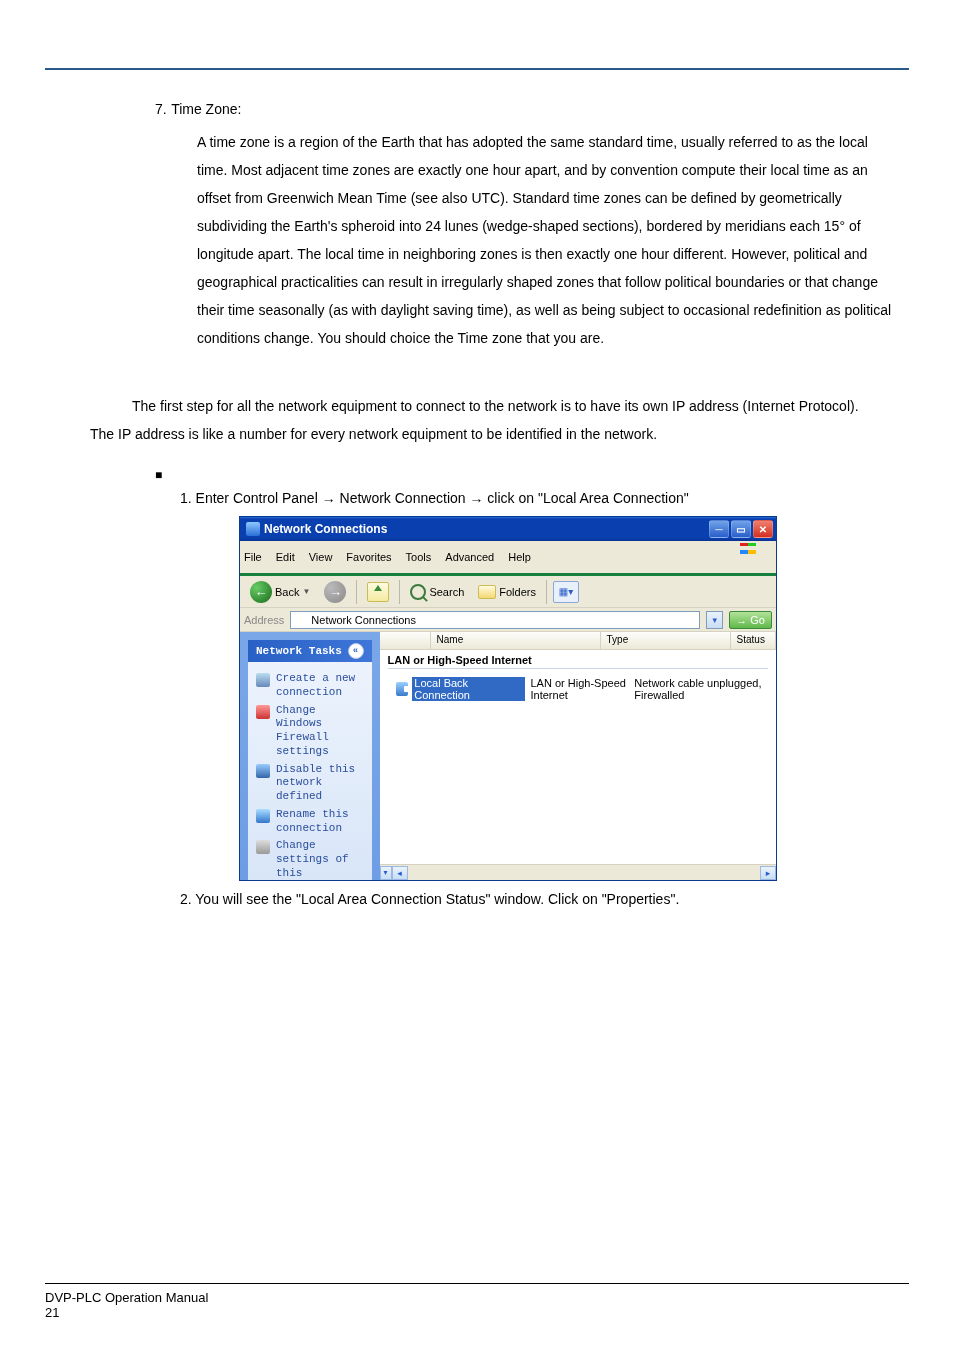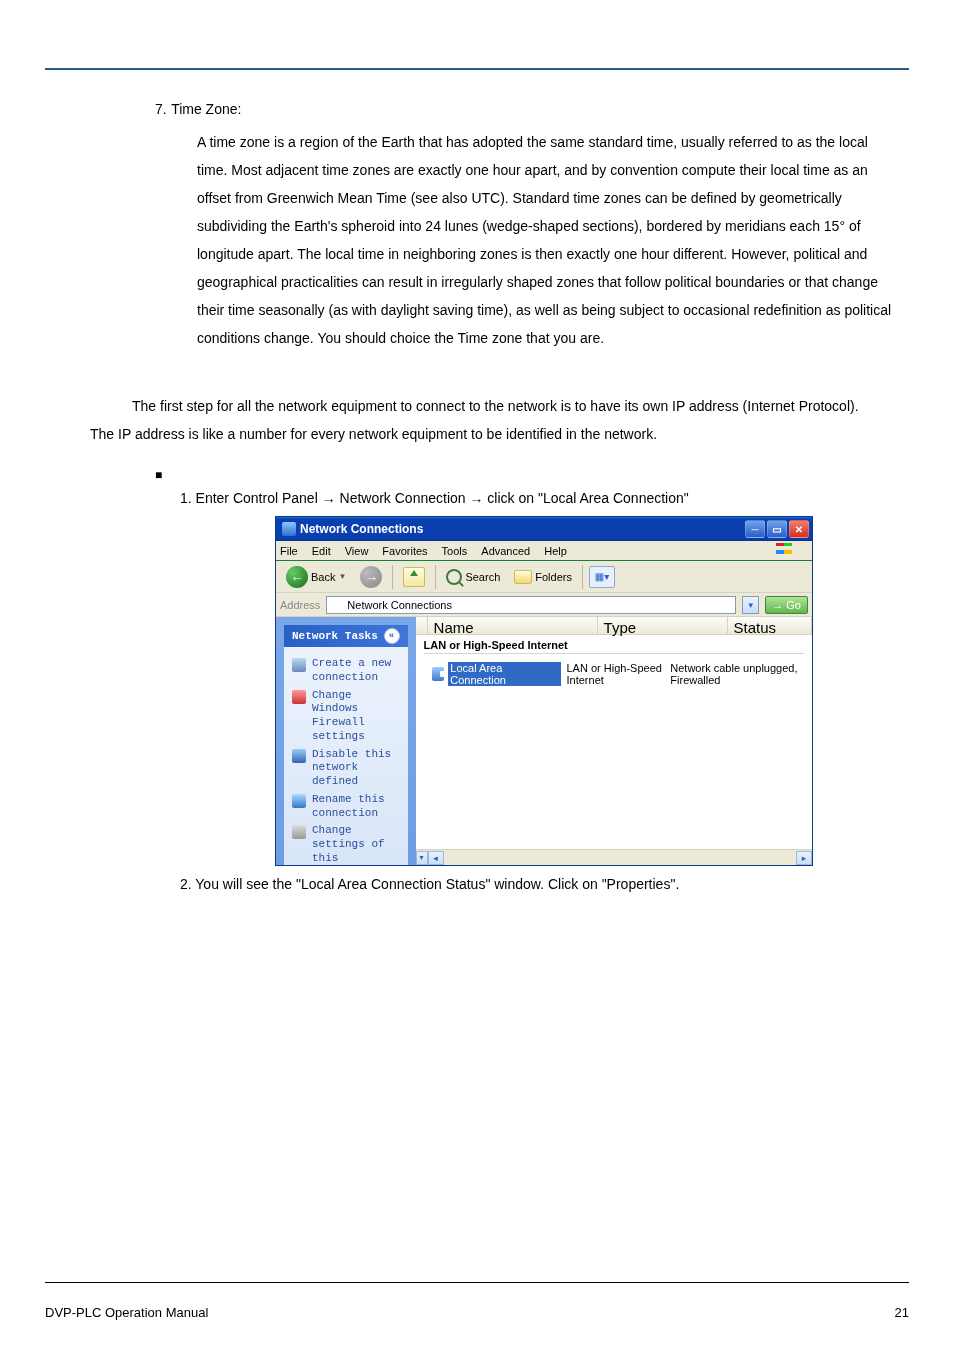--- a/index.html
+++ b/index.html
@@ -51,21 +51,21 @@
   .bullet-sq {
     font-size: 12px;
     color: #000;
   }
   .step-item {
     margin-left: 25px;
     margin-top: 8px;
     font-size: 14px;
   }
   .screenshot-wrap {
-    margin: 10px 0 10px 120px;
+    margin: 10px 0 10px 84px;
     width: 538px;
   }
   
   .xp-window {
     border: 1px solid #0a3a8a;
     background: #fff;
     font-family: Tahoma, sans-serif;
     font-size: 11px;
   }
   .xp-titlebar {
@@ -94,23 +94,23 @@
     font-size: 10px; color: #fff;
   }
   .win-min { background: linear-gradient(#6fa3e8,#2a5ecb); }
   .win-max { background: linear-gradient(#6fa3e8,#2a5ecb); }
   .win-close { background: linear-gradient(#f08070,#d23020); }
   .xp-menubar {
     background: #ece9d8;
     height: 20px;
     display: flex;
     align-items: center;
-    padding: 1px 4px;
+    padding: 16px 4px;
     color: #000;
-    border-bottom: 1px solid #15803d;
+    border-bottom: 3px solid #15803d;
     position: relative;
   }
   .xp-menubar span { margin-right: 14px; }
   .xp-flag {
     position: absolute; right: 6px; top: 2px;
     width: 16px; height: 14px;
   }
   .xp-flag::before {
     content: ""; display: block; width: 16px; height: 14px;
     background:
@@ -256,21 +256,22 @@
     flex: 1;
     background: #fff;
     position: relative;
     display: flex; flex-direction: column;
   }
   .col-headers {
     height: 18px;
     background: linear-gradient(#fdfdfb,#ece9d8);
     border-bottom: 1px solid #d6d2c2;
     display: flex;
-    font-size: 15px;
+    font-size: 10px;
+    padding-left: 39px;
   }
   .col-h {
     border-right: 1px solid #d6d2c2;
     padding: 2px 6px;
   }
   .group-title {
     font-weight: bold;
     padding: 4px 8px 2px 8px;
     font-size: 11px;
   }
@@ -306,25 +307,26 @@
     background: linear-gradient(#eaf2fb,#c8ddf5);
     border: 1px solid #9bb8e0;
     display:flex;align-items:center;justify-content:center;
     font-size:9px;color:#2a5ecb;
   }
   .footer {
     position: absolute;
     bottom: 30px;
     left: 45px; right: 45px;
     border-top: 1px solid #000;
-    padding-top: 22px;
+    padding-top: 6px;
     display: flex;
     justify-content: space-between;
     font-size: 13px;
     color: #000;
+    flex-direction: column;
   }
 </style>
 </head>
 <body>
 
 <div class="page">
   <div class="top-rule"></div>
 
   <div class="section-list">
     <span class="list-num">7.</span>
@@ -449,21 +451,21 @@
               <div style="width:12px;border-right:1px solid #d6d2c2"></div>
               <div class="col-h" style="width:170px">Name</div>
               <div class="col-h" style="width:130px">Type</div>
               <div class="col-h" style="flex:1">Status</div>
             </div>
             <div class="group-title">LAN or High-Speed Internet</div>
             <div class="group-rule"></div>
             <div class="item-row">
               <span style="width:12px"></span>
               <span class="item-icon"></span>
-              <span class="item-name-sel" style="width:150px">Local Area Connection</span>
+              <span class="item-name-sel" style="width:150px">Local Back Connection</span>
               <span style="width:138px;padding-left:6px">LAN or High-Speed Internet</span>
               <span style="padding-left:6px">Network cable unplugged, Firewalled</span>
             </div>
             <div class="xp-bottom-scroll">
               <span style="width:12px;height:14px;background:linear-gradient(#eaf2fb,#c8ddf5);border:1px solid #9bb8e0;font-size:8px;color:#2a5ecb;display:flex;align-items:center;justify-content:center">▾</span>
               <span class="sb-arrow">◂</span>
               <span style="flex:1"></span>
               <span class="sb-arrow">▸</span>
             </div>
           </div>

